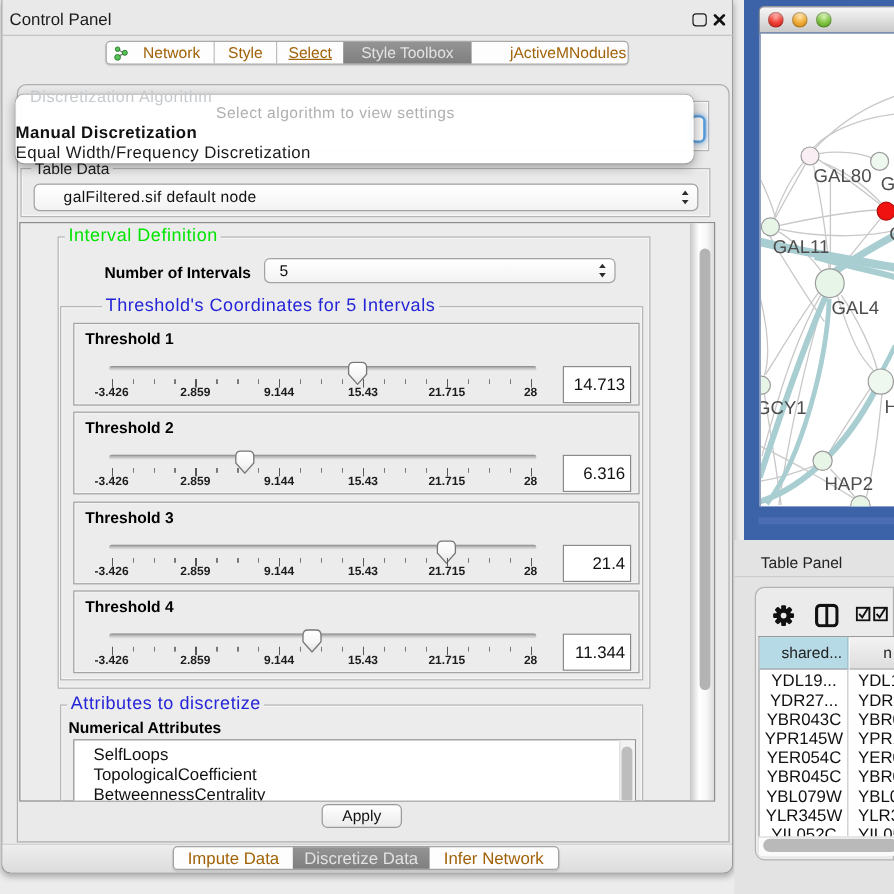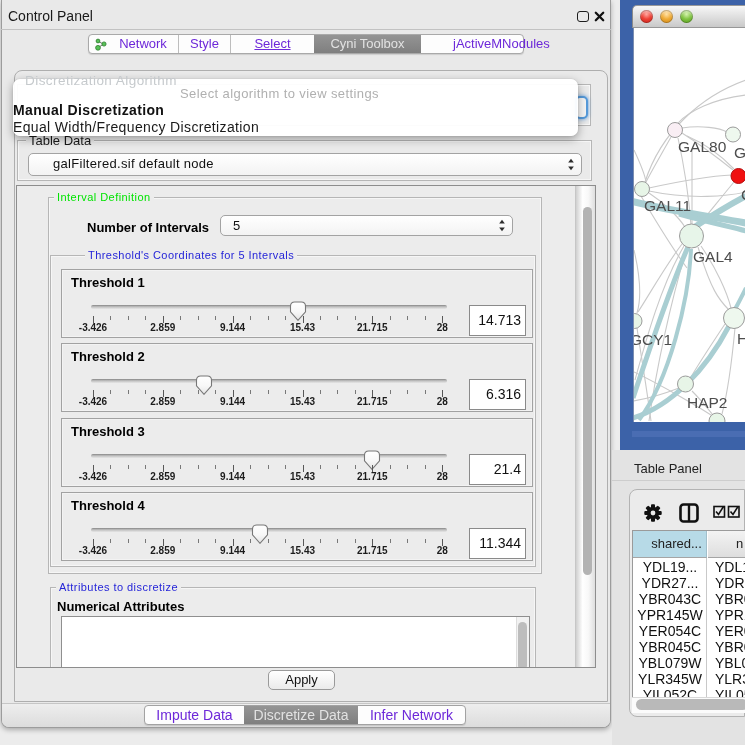--- a/index.html
+++ b/index.html
@@ -1,26 +1,26 @@
 <!DOCTYPE html>
 <html><head><meta charset="utf-8">
 <style>
 html,body{margin:0;padding:0;width:745px;height:745px;overflow:hidden;background:#ececec;
  font-family:"Liberation Sans",sans-serif;-webkit-font-smoothing:antialiased;}
 *{box-sizing:border-box;}
 .ab{position:absolute;}
 .t13{font-size:13px;color:#1a1a1a;}
 .bold{font-weight:bold;}
 .etch{border:1px solid #b6b6b6;box-shadow:inset 0 0 0 1px rgba(255,255,255,.55);}
-.gtitle{font-size:11px;letter-spacing:.45px;background:#ececec;padding:0 3px;line-height:14px;text-align:center;}
+.gtitle{font-size:15px;letter-spacing:.45px;background:#ececec;padding:0 3px;line-height:14px;text-align:center;}
 .combo{background:linear-gradient(180deg,#ffffff,#f3f3f3);border:1px solid #a3a3a3;border-radius:5px;
  font-size:13px;color:#111;}
 .chev{position:absolute;right:6px;top:50%;margin-top:-6.5px;}
 .seg{display:inline-block;vertical-align:top;height:18px;line-height:18px;text-align:center;
- font-size:13px;color:#6d28d9;}
+ font-size:13px;color:#a16207;}
 
 .tbox{left:44px;width:472px;height:69px;background:#ececec;border:1px solid #a2a2a2;box-shadow:inset 0 0 0 1px rgba(255,255,255,.4);}
 .track{left:29px;top:35px;width:356px;height:4px;border-radius:2px;background:linear-gradient(180deg,#858585,#c0c0c0 45%,#e6e6e6);}
 .mint{left:31px;top:46px;width:351px;height:4px;background:repeating-linear-gradient(90deg,#787878 0 1px,transparent 1px 17.46px);}
 .majt{left:31px;top:46px;width:351px;height:7px;background:repeating-linear-gradient(90deg,#585858 0 1px,transparent 1px 69.84px);}
 .tl{position:absolute;top:52px;transform:translateX(-50%);font-size:10px;font-weight:bold;color:#1c1c1c;}
 .vbox{left:407px;top:35px;width:57px;height:31px;background:#fff;border:1px solid #8a8a8a;font-size:14px;color:#111;text-align:right;padding-right:4px;line-height:29px;}
 .segdark{background:linear-gradient(180deg,#949494,#7f7f7f);color:#e2e2e2;}
 </style></head>
 <body>
@@ -36,21 +36,21 @@
 
 <div class="ab" id="lw" style="left:1px;top:0;width:610px;height:728px;background:#e9e9e9;border:1px solid #9c9c9c;border-top:none;border-radius:0 0 8px 8px;box-shadow:0 2px 5px rgba(0,0,0,.28);"></div>
 <div class="ab" style="left:8px;top:8px;font-size:14px;color:#1a1a1a;text-align:center;">Control Panel</div>
 <div class="ab" style="left:577px;top:11px;width:12px;height:11px;border:1.6px solid #1d1d1d;border-radius:3px;"></div>
 <svg class="ab" style="left:594px;top:11px;" width="11" height="11" viewBox="0 0 11 11">
  <path d="M1.8 1.8 L9.2 9.2 M9.2 1.8 L1.8 9.2" stroke="#111" stroke-width="2.3" stroke-linecap="round"></path>
   </svg>
 <div class="ab" style="left:1px;top:29px;width:610px;height:1px;background:#c2c2c2;"></div>
 
 <div class="ab" style="left:88px;top:34px;width:436px;height:20px;border:1px solid #a9a9a9;border-radius:4px;background:#fdfdfd;box-shadow:0 1px 1px rgba(0,0,0,.12);white-space:nowrap;">
- <div class="seg" style="width:89px;padding-left:19px;">Network</div><div class="seg" style="width:52px;border-left:1px solid #bdbdbd;">Style</div><div class="seg" style="width:84px;border-left:1px solid #bdbdbd;text-decoration:underline;">Select</div><div class="seg segdark" style="width:107px;">Cyni Toolbox</div><div class="seg" style="width:124px;padding-left:32px;">jActiveMNodules</div>
+ <div class="seg" style="width:89px;padding-left:19px;">Network</div><div class="seg" style="width:52px;border-left:1px solid #bdbdbd;">Style</div><div class="seg" style="width:56px;border-left:1px solid #bdbdbd;text-decoration:underline;">Select</div><div class="seg segdark" style="width:107px;">Style Toolbox</div><div class="seg" style="width:124px;padding-left:32px;">jActiveMNodules</div>
 </div>
 <svg class="ab" style="left:95px;top:38px;" width="12" height="13" viewBox="0 0 12 13">
  <path d="M3 3.2 L8.5 6.2 M3 9.6 L8.5 6.2" stroke="#777" stroke-width="1"></path>
  <circle cx="3" cy="3" r="1.9" fill="#57c257" stroke="#2c7a2c" stroke-width=".8"></circle>
  <circle cx="3" cy="9.8" r="2.4" fill="#57c257" stroke="#2c7a2c" stroke-width=".8"></circle>
  <circle cx="9" cy="6" r="2.1" fill="#57c257" stroke="#2c7a2c" stroke-width=".8"></circle>
   </svg>
 
 <div class="ab" style="left:14px;top:70px;width:594px;height:632px;border:1px solid #aeaeae;border-radius:8px 8px 0 0;background:#eaeaea;"></div>
 
@@ -147,20 +147,21 @@
       <span class="tl" style="left:240.5px;">15.43</span>
       <span class="tl" style="left:310.3px;">21.715</span>
       <span class="tl" style="left:380.2px;">28</span>
   <div class="ab vbox">11.344</div>
  </div>
 
  <div class="ab etch" style="left:33px;top:401px;width:486px;height:95px;"></div>
  <div class="ab gtitle" style="left:39px;top:394px;color:#2525d8;">Attributes to discretize</div>
  <div class="ab bold" style="left:40px;top:413px;">Numerical Attributes</div>
  <div class="ab" style="left:44px;top:430px;width:469px;height:60px;background:#ffffff;border:1px solid #8f8f8f;">
+   <div style="padding:3px 0 0 16px;line-height:17px;font-size:14px;color:#111;">SelfLoops<br>TopologicalCoefficient<br>BetweennessCentrality</div>
    <div class="ab" style="left:454px;top:0;width:13px;height:58px;background:#f2f2f2;border-left:1px solid #dddddd;"></div>
    <div class="ab" style="left:456px;top:5px;width:9px;height:48px;border-radius:4.5px;background:#bdbdbd;"></div>
  </div>
 </div>
 
 <div class="ab" style="left:268px;top:670px;width:67px;height:20px;border:1px solid #9a9a9a;border-radius:5px;background:linear-gradient(180deg,#ffffff,#ebebeb);font-size:13px;text-align:center;line-height:18px;color:#111;">Apply</div>
 
 <div class="ab" style="left:2px;top:703px;width:608px;height:24px;background:linear-gradient(180deg,#eeeeee,#dcdcdc);border-top:1px solid #c6c6c6;border-radius:0 0 7px 7px;"></div>
 <div class="ab" style="left:144px;top:705px;width:322px;height:20px;border:1px solid #a2a2a2;border-radius:4px;background:#fdfdfd;box-shadow:0 1px 1px rgba(0,0,0,.1);white-space:nowrap;">
  <div class="seg" style="width:99px;font-size:14px;">Impute Data</div><div class="seg segdark" style="width:114px;font-size:14px;">Discretize Data</div><div class="seg" style="width:107px;font-size:14px;">Infer Network</div>

